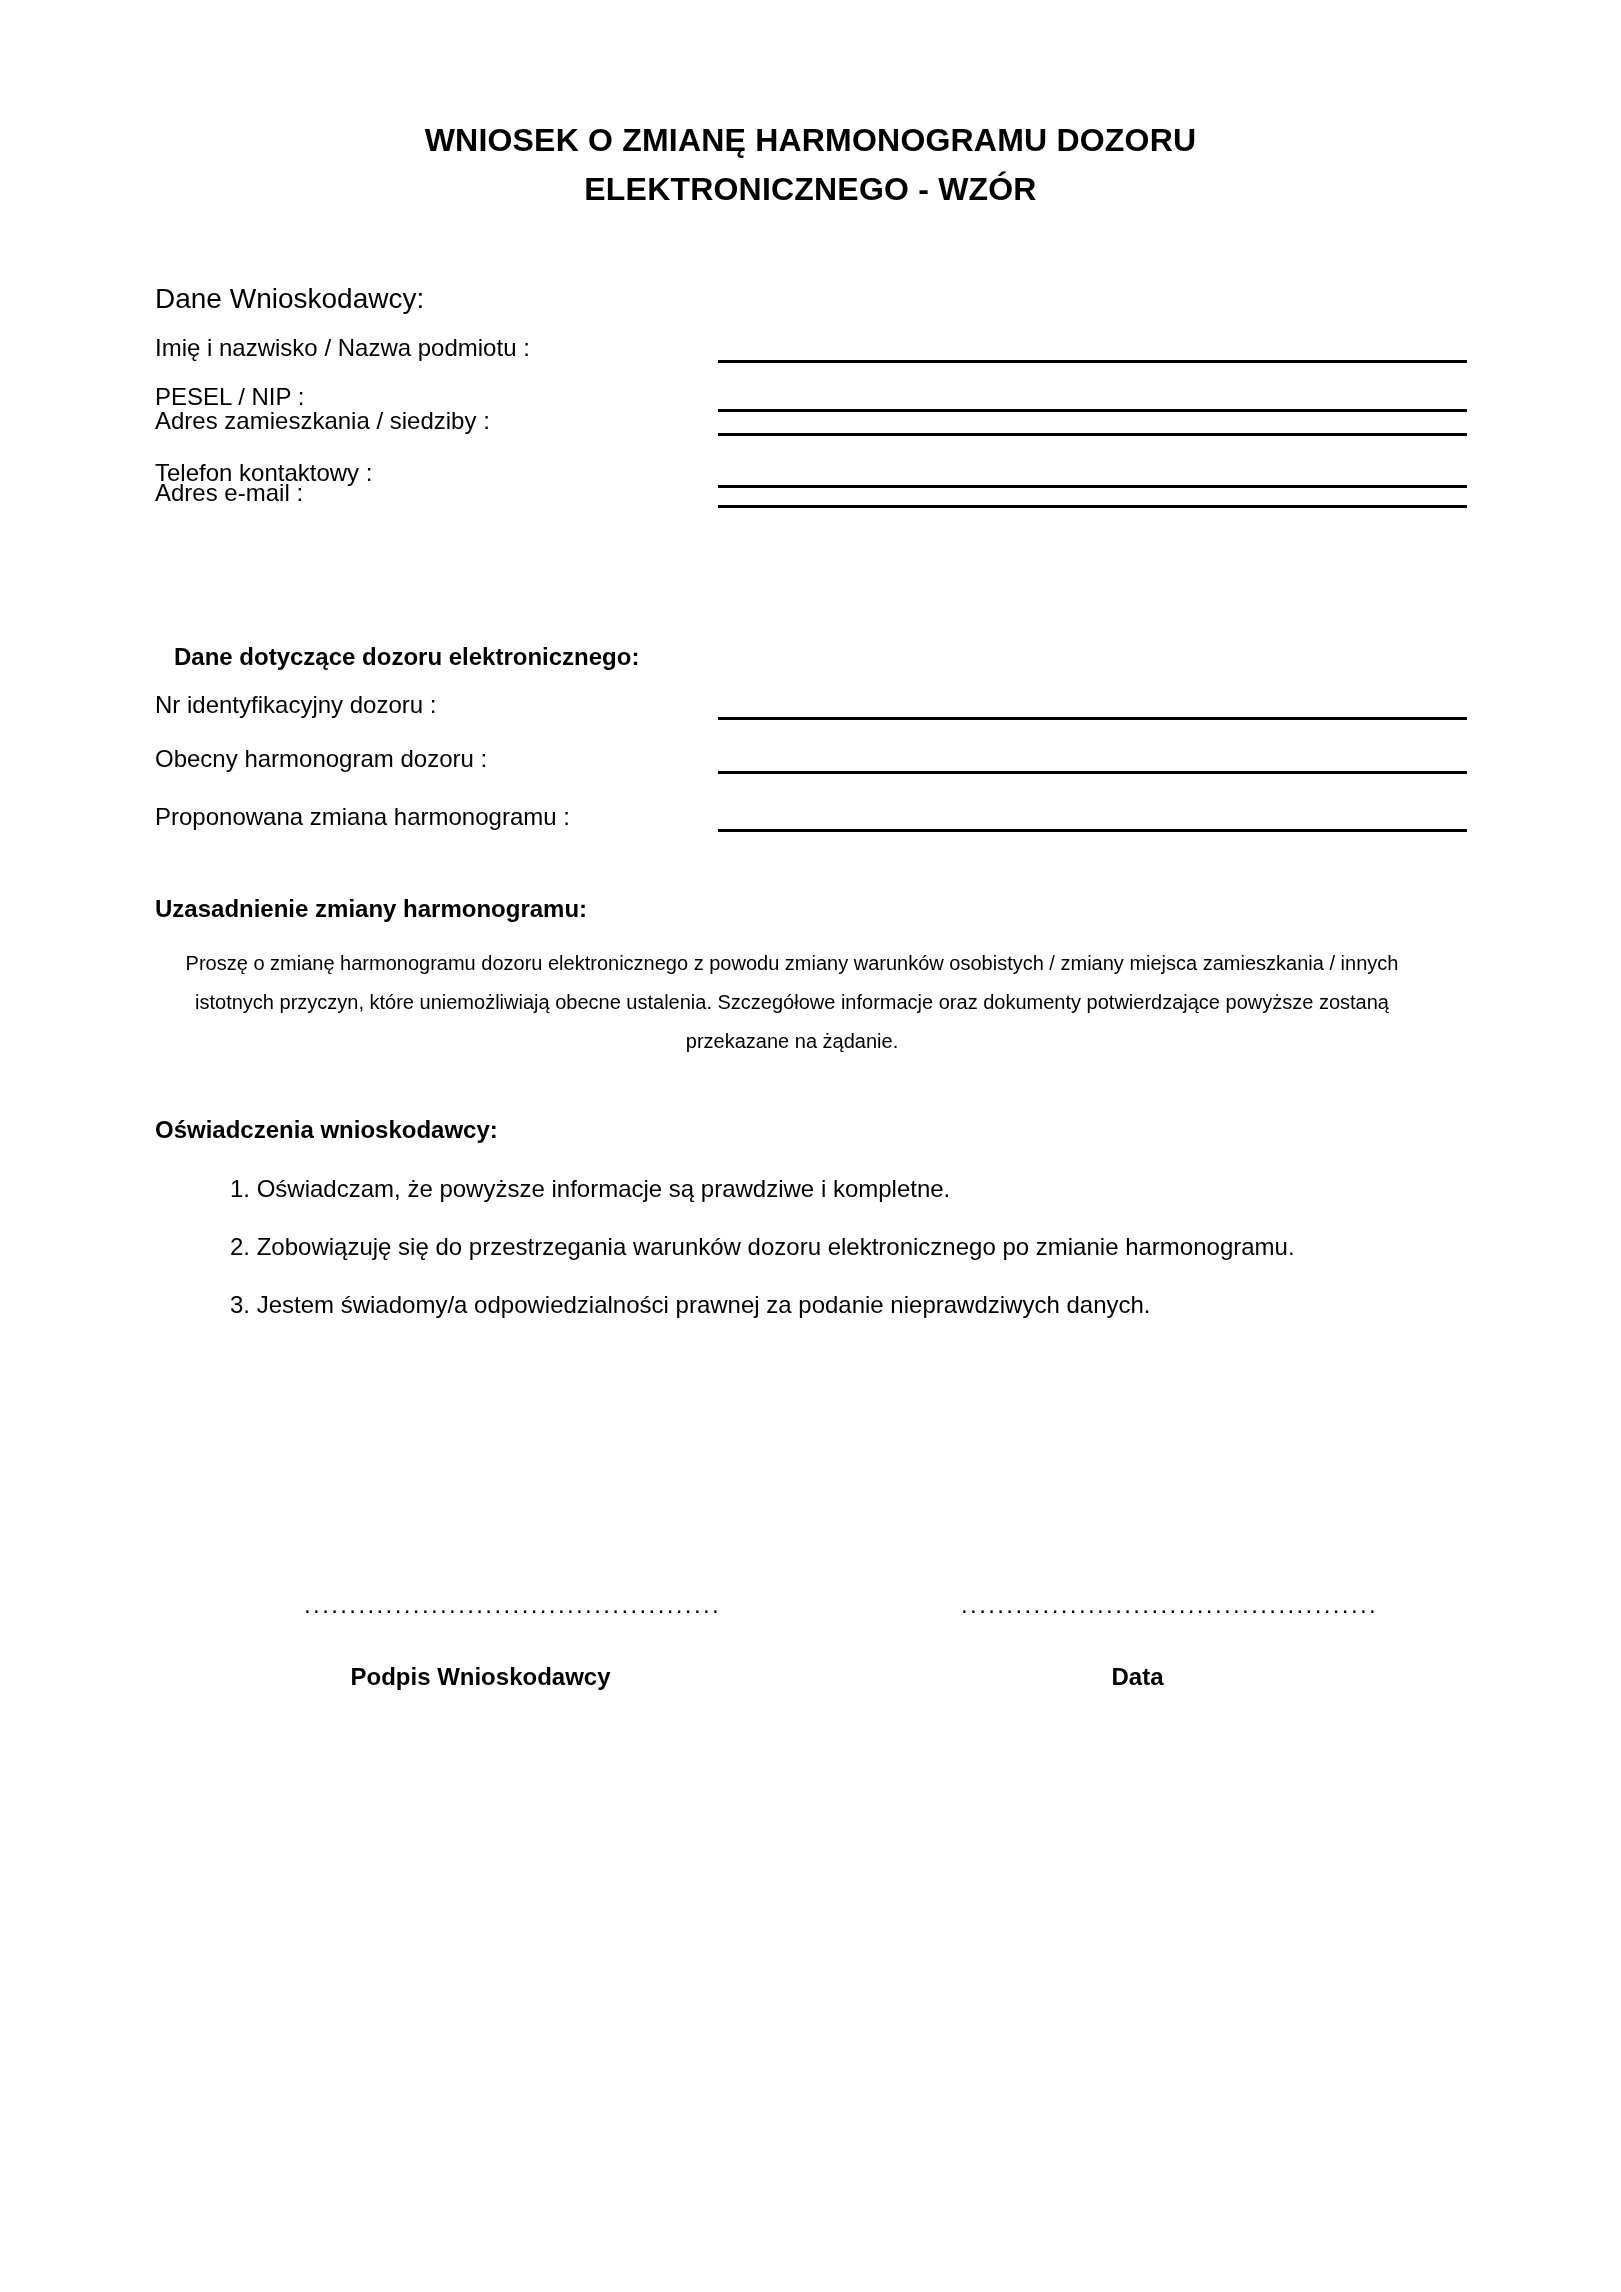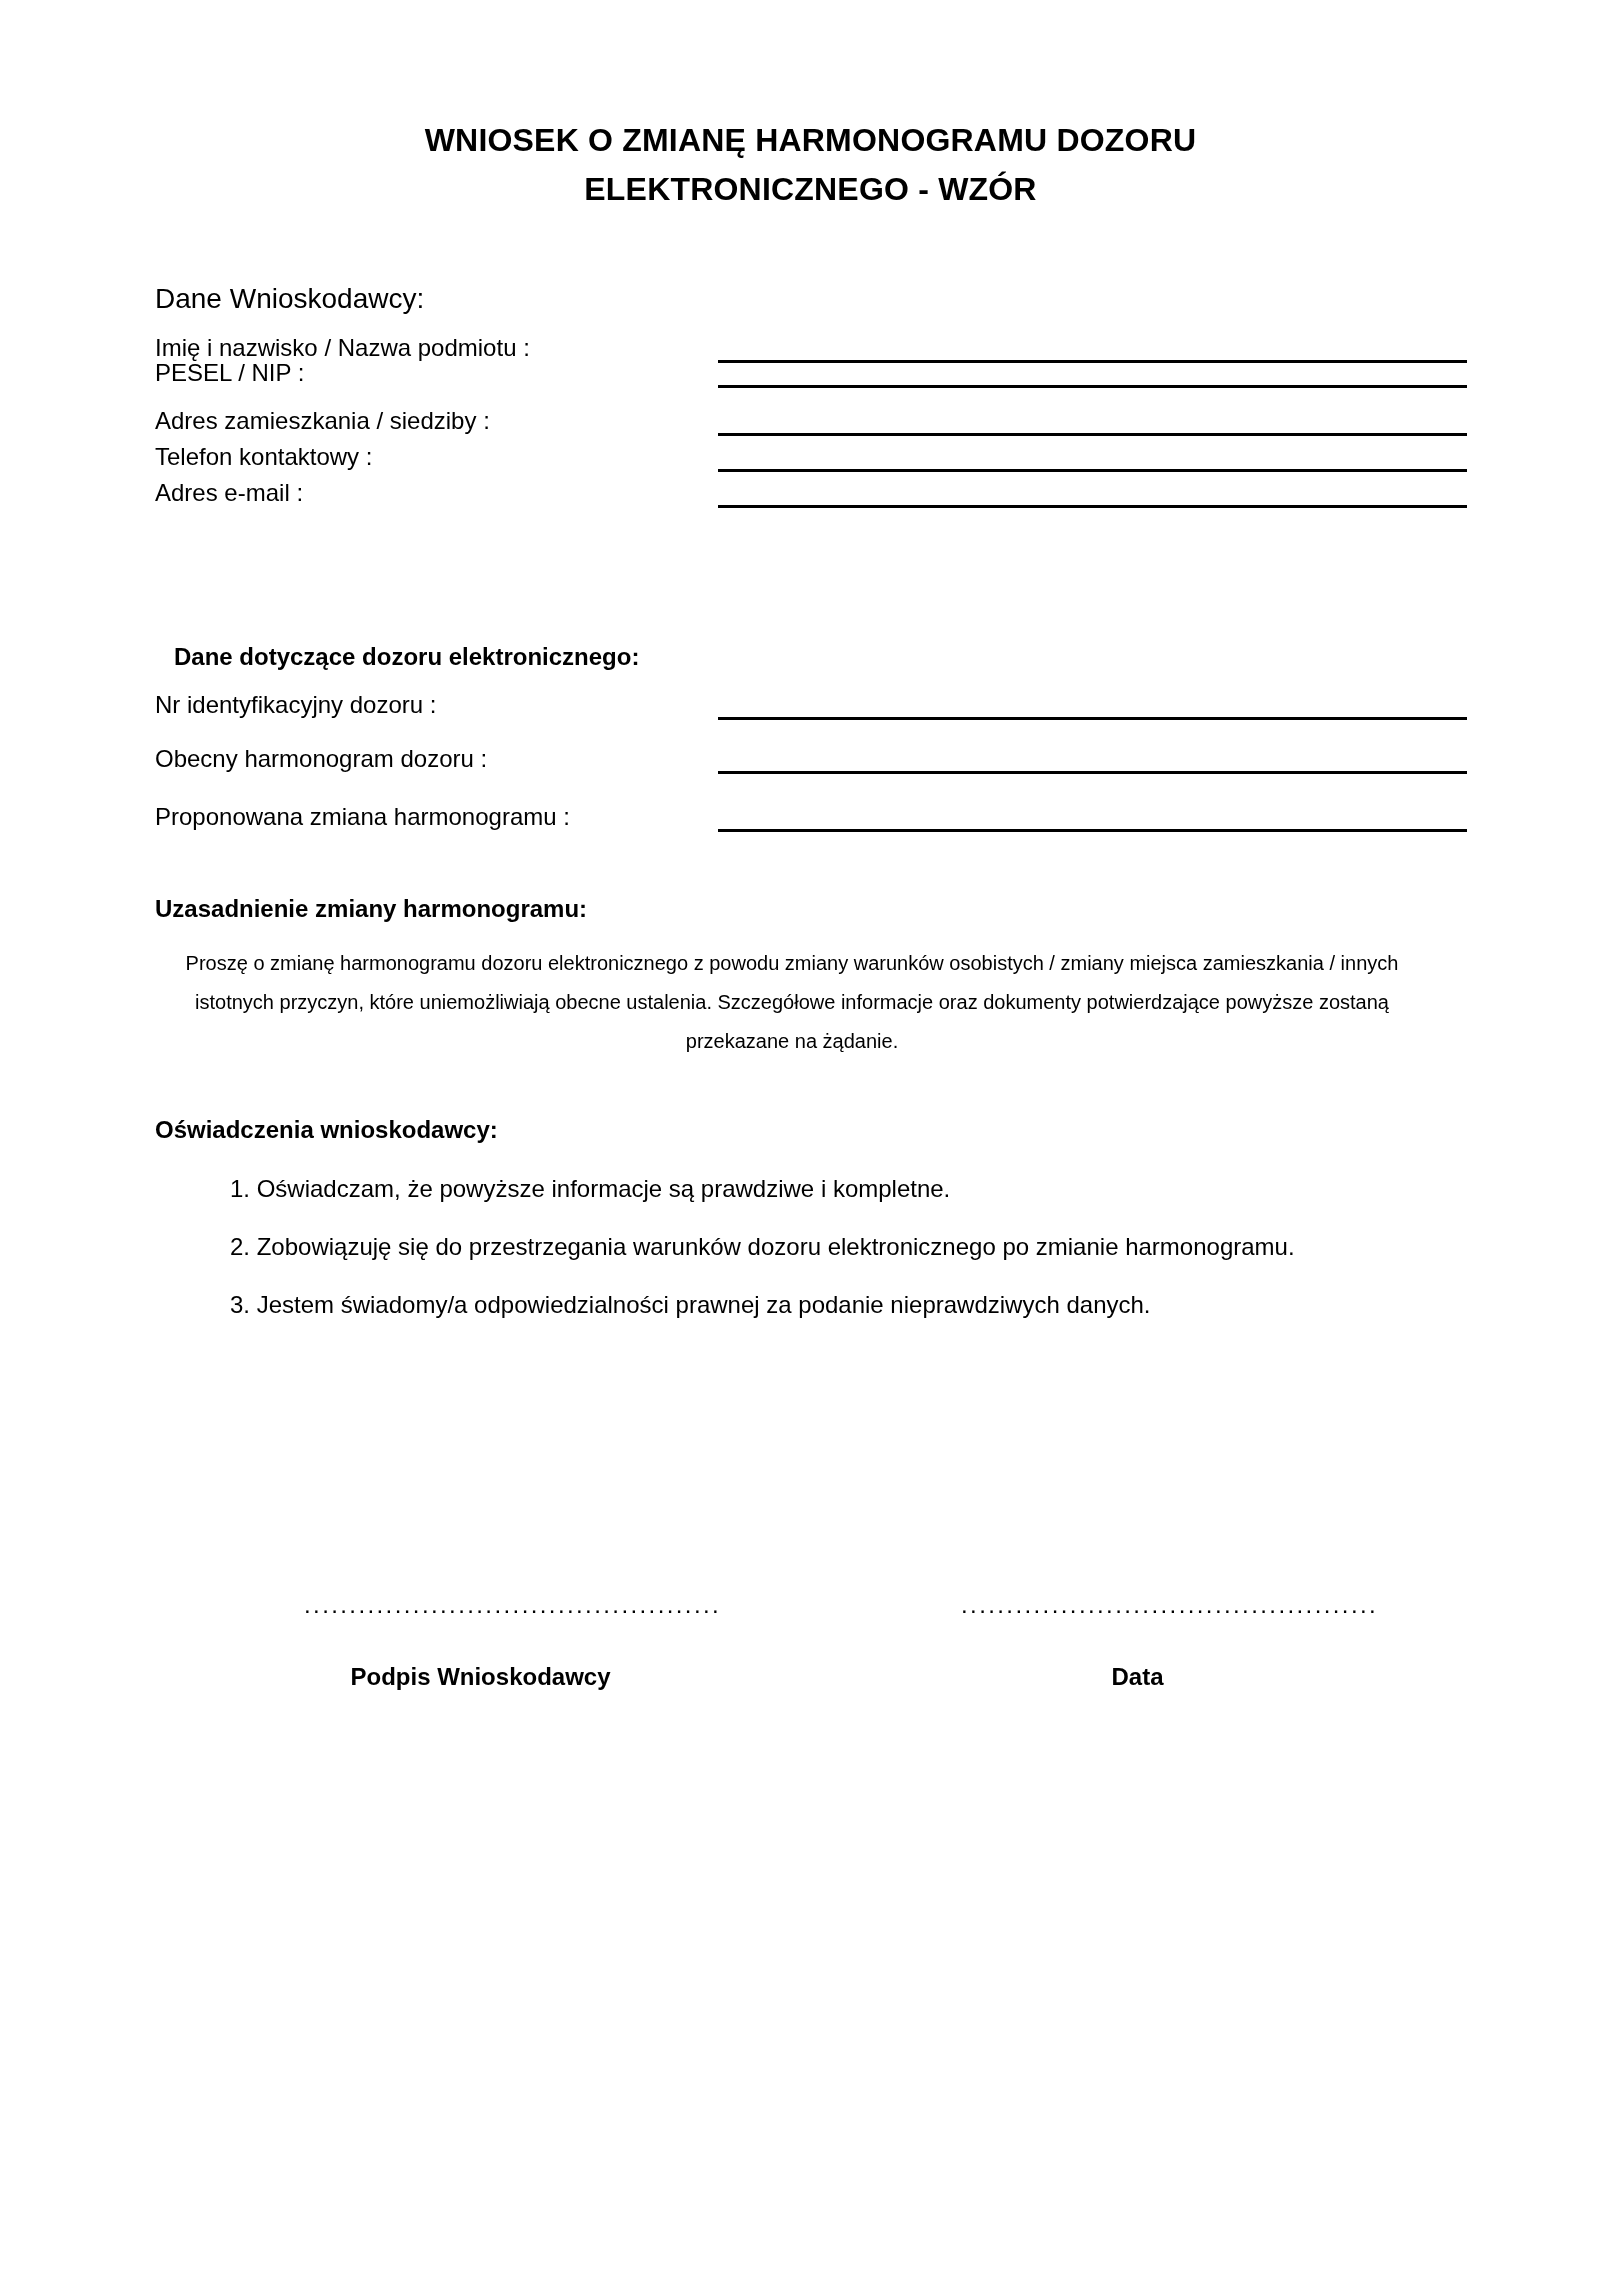--- a/index.html
+++ b/index.html
@@ -128,31 +128,31 @@
     <span class="title-line">ELEKTRONICZNEGO - WZÓR</span>
   </div>
 
   <div class="plain-line" style="left:155px; top:284px;">Dane Wnioskodawcy:</div>
 
   <div class="field-row" style="top:333px;">
     <span class="field-label">Imię i nazwisko / Nazwa podmiotu :</span>
     <span class="field-rule"></span>
   </div>
 
-  <div class="field-row" style="top:358px;text-align:center;">
+  <div class="field-row" style="top:382px;text-align:center;">
     <span class="field-label">PESEL / NIP :</span>
     <span class="field-rule"></span>
   </div>
 
   <div class="field-row" style="top:406px;">
     <span class="field-label">Adres zamieszkania / siedziby :</span>
     <span class="field-rule"></span>
   </div>
 
-  <div class="field-row" style="top:442px;">
+  <div class="field-row" style="top:458px;">
     <span class="field-label">Telefon kontaktowy :</span>
     <span class="field-rule"></span>
   </div>
 
   <div class="field-row" style="top:478px;">
     <span class="field-label">Adres e-mail :</span>
     <span class="field-rule"></span>
   </div>
 
   <div class="section-heading" style="left:155px; top:642px;margin-left:19px;">Dane dotyczące dozoru elektronicznego:</div>

